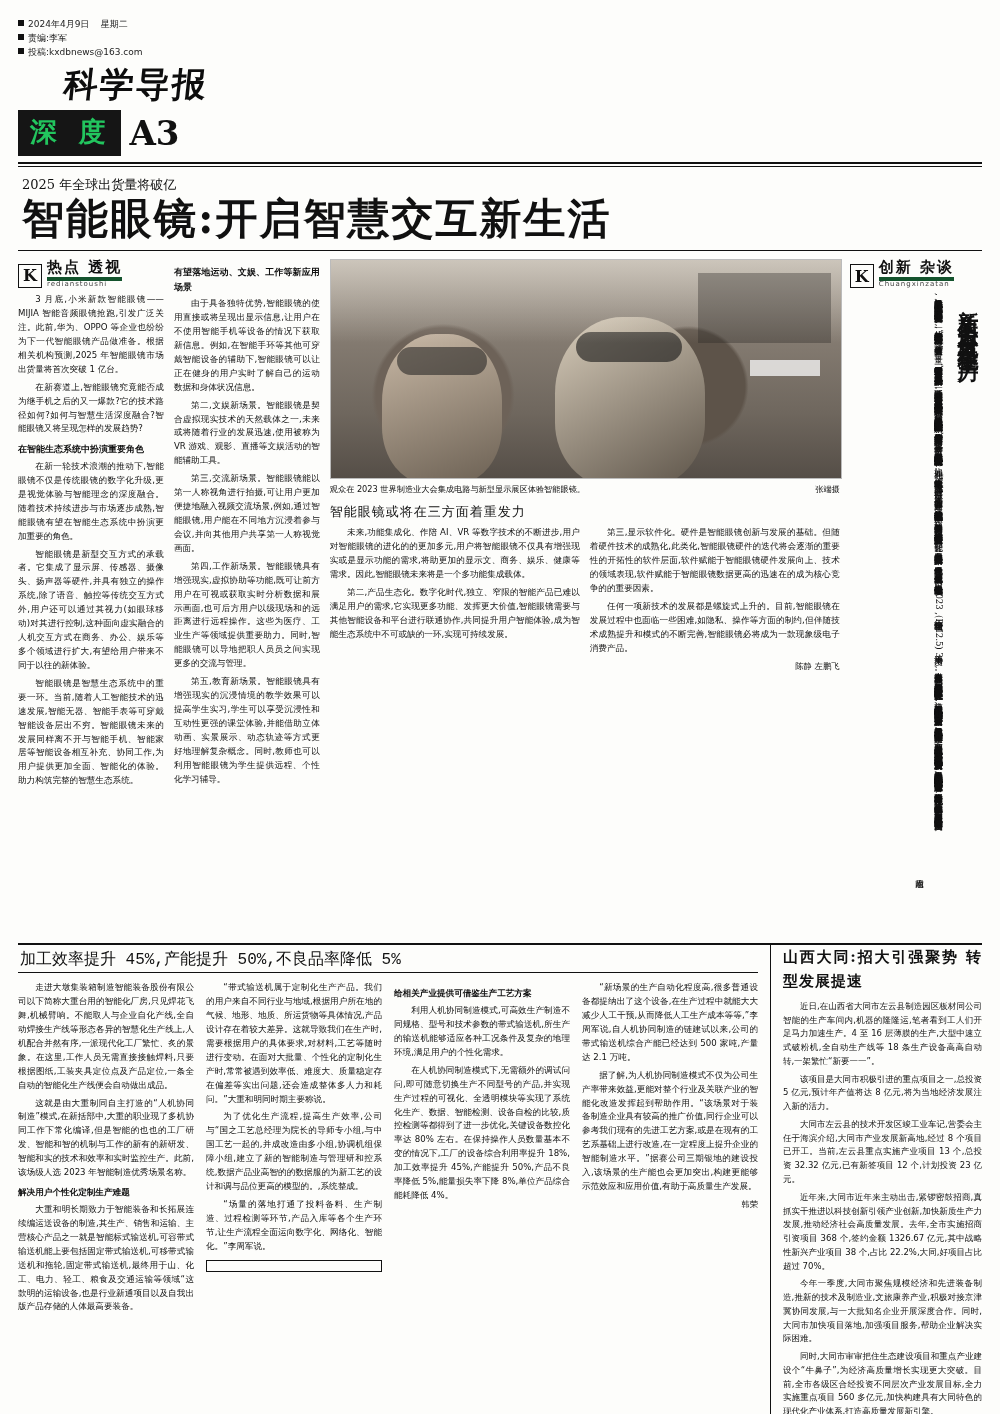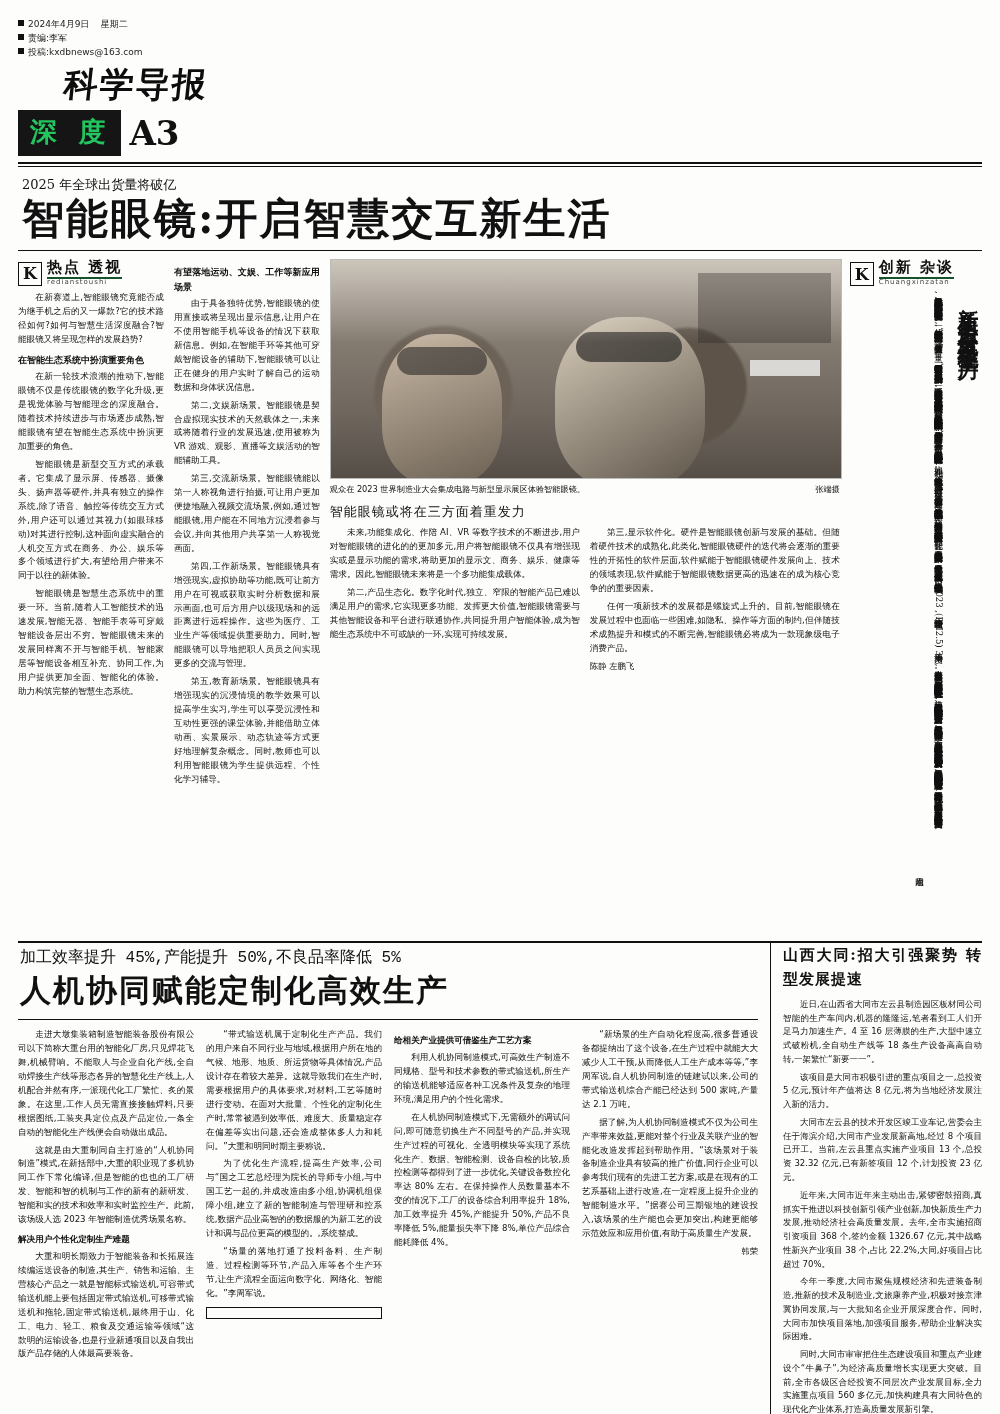--- a/index.html
+++ b/index.html
@@ -62,42 +62,42 @@
 
   .sect-badge{display:flex;align-items:flex-end;gap:5px;margin-bottom:5px;}
   .k-letter{
     border:1.5px solid #111;width:22px;height:22px;
     font-family:"DejaVu Serif","Liberation Serif",serif;
     font-size:16px;font-weight:bold;display:flex;align-items:center;justify-content:center;
   }
   .badge-cn{font-family:"DejaVu Serif","Liberation Serif",serif;font-size:15px;font-weight:bold;letter-spacing:2px;}
   .badge-py{font-size:7px;color:#444;letter-spacing:1px;}
   .badge-txt{display:flex;flex-direction:column;line-height:1.1;}
-  .badge-underline{border-bottom:2px solid #14532d;padding-bottom:1px;}
+  .badge-underline{border-bottom:4px solid #14532d;padding-bottom:1px;}
 
   
   .photo-wrap{width:100%;}
   .photo{
     width:100%;height:218px;
     background:
       radial-gradient(circle at 22% 62%, #6d6258 0 16%, rgba(109,98,88,0) 17%),
       radial-gradient(circle at 70% 58%, #5d5349 0 15%, rgba(93,83,73,0) 16%),
       linear-gradient(180deg,#9a9186 0%,#837a70 38%,#6f675e 70%,#554e47 100%);
       position:relative;overflow:hidden;border:1px solid #bbb;
   }
   .photo .frame{position:absolute;}
   .ph-person{position:absolute;border-radius:45% 45% 38% 38%;}
   .cap{font-size:8.2px;line-height:1.5;margin-top:4px;text-align:justify;}
   .cap .src{float:right;}
 
   .midtitle{
     font-family:"DejaVu Serif","Liberation Serif",serif;
     font-weight:normal;font-size:13px;margin:8px 0 5px 0;letter-spacing:1px;
   }
-  .byline{font-size:8.4px;margin-top:2px;}
+  .byline{text-align:right;font-size:8.4px;margin-top:2px;}
 
   
   .vert{
     writing-mode:vertical-rl;
     font-family:"DejaVu Serif","Liberation Serif",serif;
     font-size:8.5px;line-height:1.85;
     height:640px;text-align:justify;
   }
   .vert-title{
     writing-mode:vertical-rl;
@@ -153,20 +153,21 @@
   <div class="lead-area">
 
     <div class="col c1">
       <div class="sect-badge">
         <div class="k-letter">K</div>
         <div class="badge-txt">
           <div class="badge-cn badge-underline">热点 透视</div>
           <div class="badge-py">redianstoushi</div>
         </div>
       </div>
+      <p>3 月底,小米新款智能眼镜——MIJIA 智能音频眼镜抢跑,引发广泛关注。此前,华为、OPPO 等企业也纷纷为下一代智能眼镜产品做准备。根据相关机构预测,2025 年智能眼镜市场出货量将首次突破 1 亿台。</p>
       <p>在新赛道上,智能眼镜究竟能否成为继手机之后的又一爆款?它的技术路径如何?如何与智慧生活深度融合?智能眼镜又将呈现怎样的发展趋势?</p>
       <p class="sub">在智能生态系统中扮演重要角色</p>
       <p>在新一轮技术浪潮的推动下,智能眼镜不仅是传统眼镜的数字化升级,更是视觉体验与智能理念的深度融合。随着技术持续进步与市场逐步成熟,智能眼镜有望在智能生态系统中扮演更加重要的角色。</p>
       <p>智能眼镜是新型交互方式的承载者。它集成了显示屏、传感器、摄像头、扬声器等硬件,并具有独立的操作系统,除了语音、触控等传统交互方式外,用户还可以通过其视力(如眼球移动)对其进行控制,这种面向虚实融合的人机交互方式在商务、办公、娱乐等多个领域进行扩大,有望给用户带来不同于以往的新体验。</p>
       <p>智能眼镜是智慧生态系统中的重要一环。当前,随着人工智能技术的迅速发展,智能无器、智能手表等可穿戴智能设备层出不穷。智能眼镜未来的发展同样离不开与智能手机、智能家居等智能设备相互补充、协同工作,为用户提供更加全面、智能化的体验。助力构筑完整的智慧生态系统。</p>
     </div>
 
     <div class="col c2">
       <p class="sub">有望落地运动、文娱、工作等新应用场景</p>
       <p>由于具备独特优势,智能眼镜的使用直接或将呈现出显示信息,让用户在不使用智能手机等设备的情况下获取新信息。例如,在智能手环等其他可穿戴智能设备的辅助下,智能眼镜可以让正在健身的用户实时了解自己的运动数据和身体状况信息。</p>
@@ -230,21 +231,20 @@
         <div class="vert-sign">喻思南</div>
       </div>
     </div>
   </div>
 
   <div class="sep2"></div>
 
   <div style="display:flex;gap:12px;">
     <div style="width:740px;">
       <div class="kicker2">加工效率提升 45%,产能提升 50%,不良品率降低 5%</div>
-      <div class="headline2">人机协同赋能定制化高效生产</div>
       <div class="hl-rule"></div>
       <div class="cols4">
         <div class="c">
           <p>走进大墩集装箱制造智能装备股份有限公司以下简称大重台用的智能化厂房,只见焊花飞舞,机械臂响。不能取人与企业自化产线,全自动焊接生产线等形态各异的智慧化生产线上,人机配合并然有序,一派现代化工厂繁忙、炙的景象。在这里,工作人员无需直接接触焊料,只要根据图纸,工装夹具定位点及产品定位,一条全自动的智能化生产线便会自动做出成品。</p>
           <p>这就是由大重制同自主打造的“人机协同制造”模式,在新括部中,大重的职业现了多机协同工作下常化编译,但是智能的也也的工厂研发、智能和智的机制与工作的新有的新研发、智能和实的技术和效率和实时监控生产。此前,该场级人选 2023 年智能制造优秀场景名称。</p>
           <p class="sub">解决用户个性化定制生产难题</p>
           <p>大重和明长期致力于智能装备和长拓展连续编运送设备的制造,其生产、销售和运输、主营核心产品之一就是智能标式输送机,可容带式输送机能上要包括固定带式输送机,可移带式输送机和拖轮,固定带式输送机,最终用于山、化工、电力、轻工、粮食及交通运输等领域“这款明的运输设备,也是行业新通项目以及自我出版产品存储的人体最高要装备。</p>
         </div>
         <div class="c">
           <p>“带式输送机属于定制化生产产品。我们的用户来自不同行业与地域,根据用户所在地的气候、地形、地质、所运货物等具体情况,产品设计存在着较大差异。这就导致我们在生产时,需要根据用户的具体要求,对材料,工艺等随时进行变动。在面对大批量、个性化的定制化生产时,常常被遇到效率低、难度大、质量稳定存在偏差等实出问题,还会造成整体多人力和耗问。”大重和明同时期主要称说。</p>

